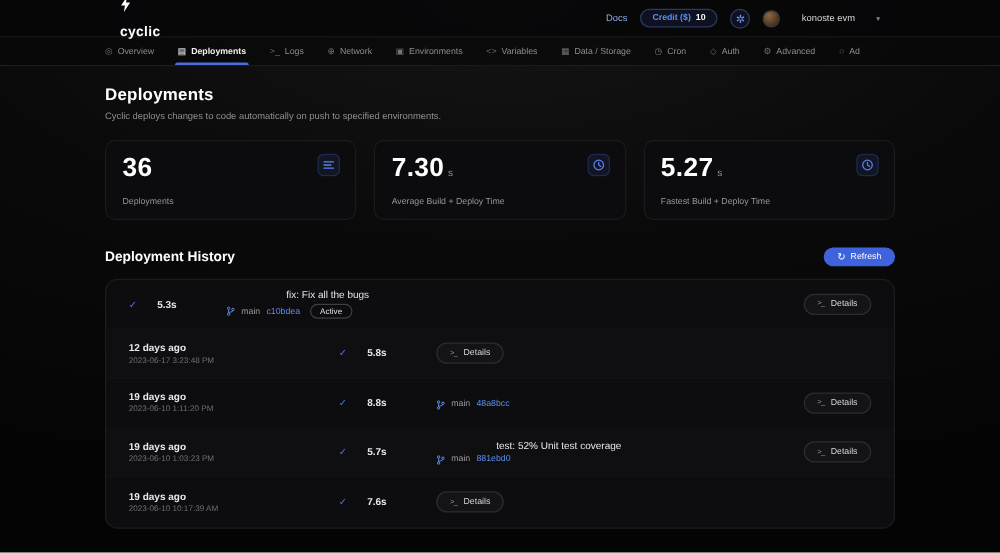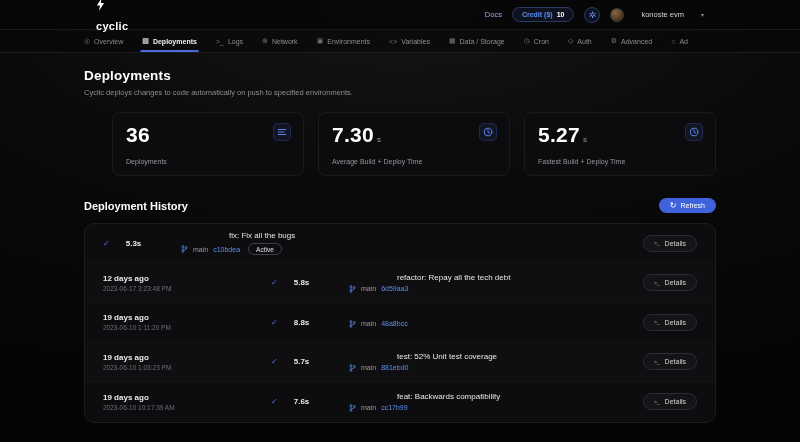--- a/index.html
+++ b/index.html
@@ -36,21 +36,21 @@
   .tab .t-icon { font-size:7px; opacity:.8; }
   .tab.active { color:#f0f0f2; font-weight:bold; }
   .tab.active::after { content:""; position:absolute; left:-2px; right:-2px; bottom:0; height:2px; background:#4b6bdf; border-radius:2px 2px 0 0; }
 
   
   .page-head { padding-top:15px; }
   .page-title { font-size:13.5px; font-weight:bold; color:#fff; letter-spacing:.2px; }
   .page-sub { margin-top:5px; font-size:7.5px; color:#8e8e93; }
 
   
-  .stats { display:flex; gap:14px; margin-top:15px;margin-left:28px; }
+  .stats { display:flex; gap:14px; margin-top:15px; }
   .stat-card { flex:1; position:relative; height:64px; background:#0c0c0e; border:1px solid #1b1b1e; border-radius:8px; padding:10px 13px; }
   .stat-value-line { display:flex; align-items:baseline; gap:3px; }
   .stat-value { font-size:21px; font-weight:bold; color:#fff; letter-spacing:.3px; }
   .stat-unit { font-size:8px; color:#9a9a9f; }
   .stat-label { position:absolute; left:13px; bottom:10px; font-size:7px; color:#96969b; }
   .stat-iconbox { position:absolute; top:10px; right:12px; width:18px; height:18px; border-radius:5px; background:rgba(79,118,232,.10); border:1px solid rgba(79,118,232,.22); display:flex; align-items:center; justify-content:center; }
   .stat-iconbox svg { width:10px; height:10px; }
 
   
   .hist-head { display:flex; align-items:center; justify-content:space-between; margin-top:22px; }
@@ -245,34 +245,20 @@
     </div>
       <div class="row">
       <div class="col-time">
         <div class="rel-time">12 days ago</div>
         <div class="abs-time">2023-06-17 3:23:48 PM</div>
       </div>
       <div class="col-dur">
         <span class="check">✓</span>
         <span class="dur">5.8s</span>
       </div>
-      <div class="col-msg">
-        <div class="commit-msg">refactor: Repay all the tech debt</div>
-        <div class="commit-meta">
-          <svg class="branch-ic" viewBox="0 0 8 10" fill="none" stroke="#5c8ef0" stroke-width="1">
-            <circle cx="2" cy="2" r="1.2"></circle>
-              <circle cx="2" cy="8" r="1.2"></circle>
-              <circle cx="6.3" cy="3.2" r="1.2"></circle>
-              <path d="M2 3.2 V6.8 M6.3 4.4 C6.3 6.2 2 5.4 2 6.8"></path>
-          </svg>
-          <span class="branch-name">main</span>
-          <span class="commit-hash">6d59aa3</span>
-
-        </div>
-      </div>
       <div class="col-act">
         <button class="details-btn">
           <span class="d-icon">&gt;_</span>
           <span>Details</span>
         </button>
       </div>
     </div>
       <div class="row">
       <div class="col-time">
         <div class="rel-time">19 days ago</div>
@@ -334,34 +320,20 @@
     </div>
       <div class="row">
       <div class="col-time">
         <div class="rel-time">19 days ago</div>
         <div class="abs-time">2023-06-10 10:17:39 AM</div>
       </div>
       <div class="col-dur">
         <span class="check">✓</span>
         <span class="dur">7.6s</span>
       </div>
-      <div class="col-msg">
-        <div class="commit-msg">feat: Backwards compatibility</div>
-        <div class="commit-meta">
-          <svg class="branch-ic" viewBox="0 0 8 10" fill="none" stroke="#5c8ef0" stroke-width="1">
-            <circle cx="2" cy="2" r="1.2"></circle>
-              <circle cx="2" cy="8" r="1.2"></circle>
-              <circle cx="6.3" cy="3.2" r="1.2"></circle>
-              <path d="M2 3.2 V6.8 M6.3 4.4 C6.3 6.2 2 5.4 2 6.8"></path>
-          </svg>
-          <span class="branch-name">main</span>
-          <span class="commit-hash">cc17b99</span>
-
-        </div>
-      </div>
       <div class="col-act">
         <button class="details-btn">
           <span class="d-icon">&gt;_</span>
           <span>Details</span>
         </button>
       </div>
     </div>
     </div>
 
 </main>

